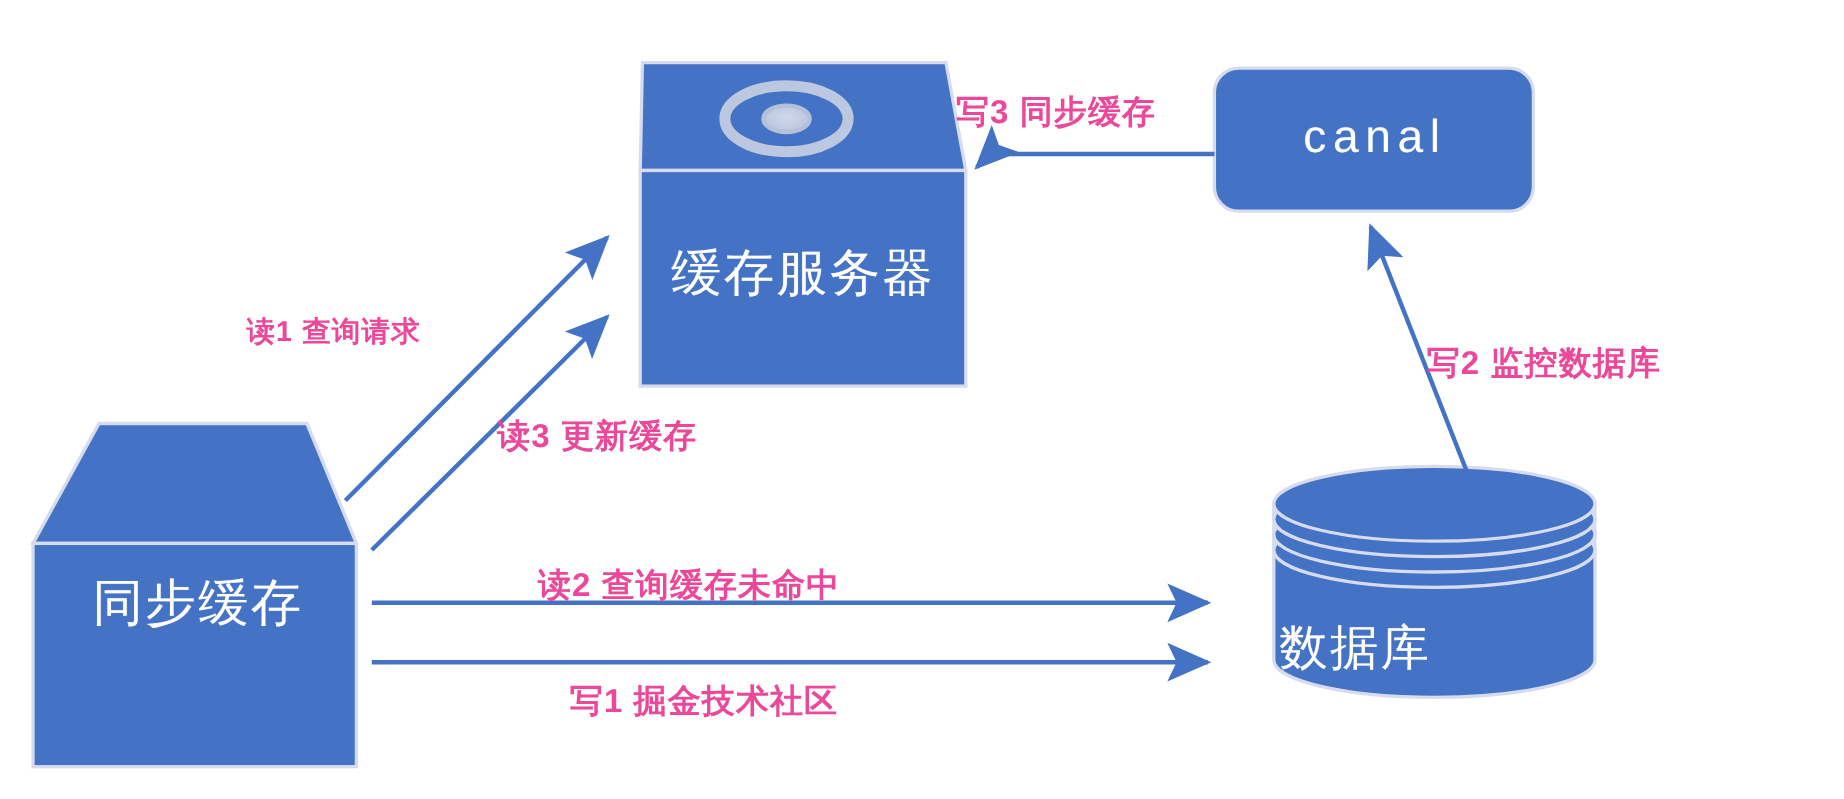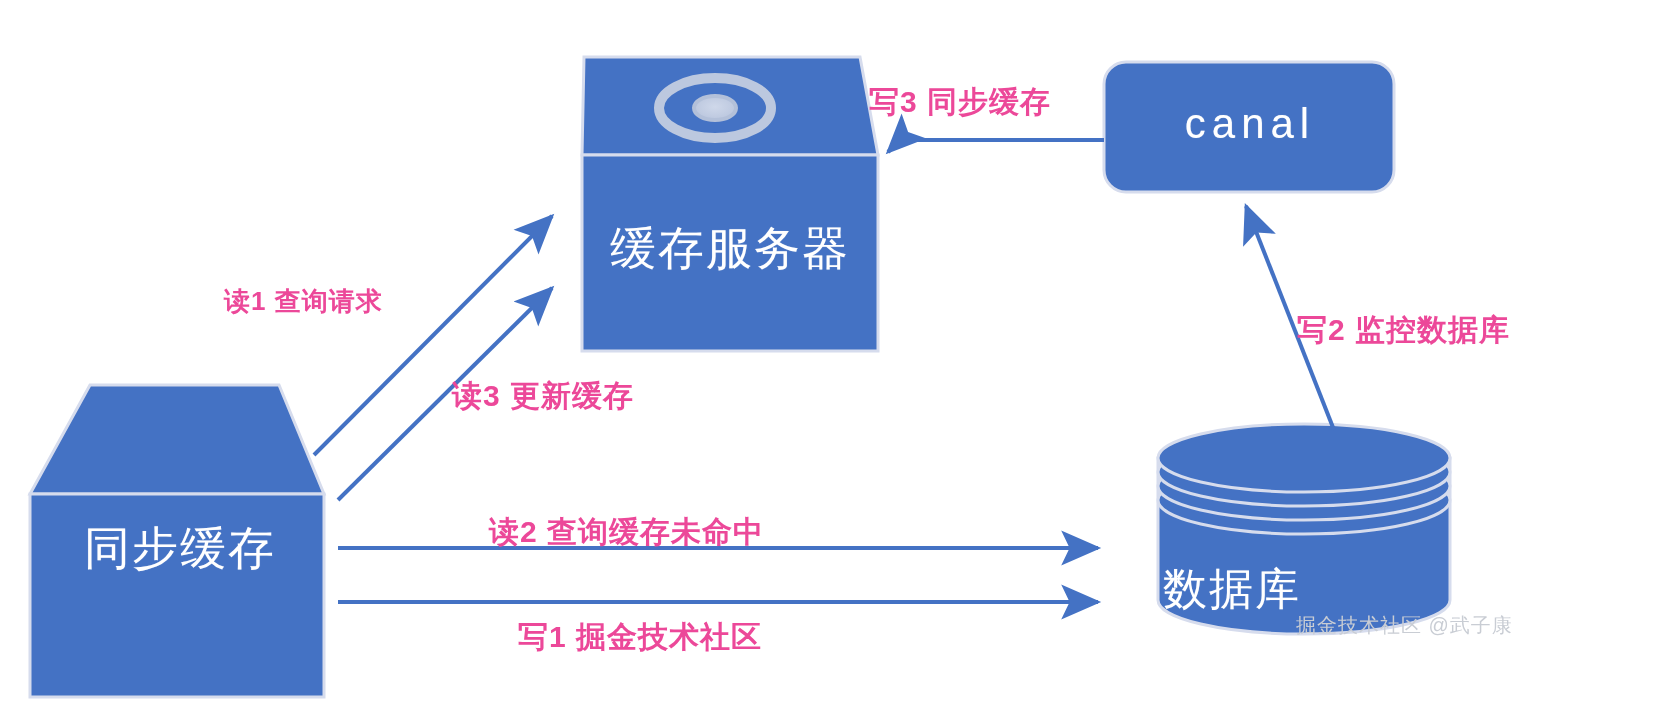--- a/index.html
+++ b/index.html
@@ -159,15 +159,14 @@
   <div class="edge-label" id="el-read3">读3  更新缓存</div>
 
   <div class="edge-label" id="el-read2">读2  查询缓存未命中</div>
 
   <div class="edge-label" id="el-write1">写1  掘金技术社区</div>
 
   <div class="edge-label" id="el-write2">写2  监控数据库</div>
 
   <div class="edge-label" id="el-write3">写3  同步缓存</div>
 
-  <div class="watermark" id="watermark-text">掘金技术社区 @武子康</div>
 
 </div>
 
 </body></html>

